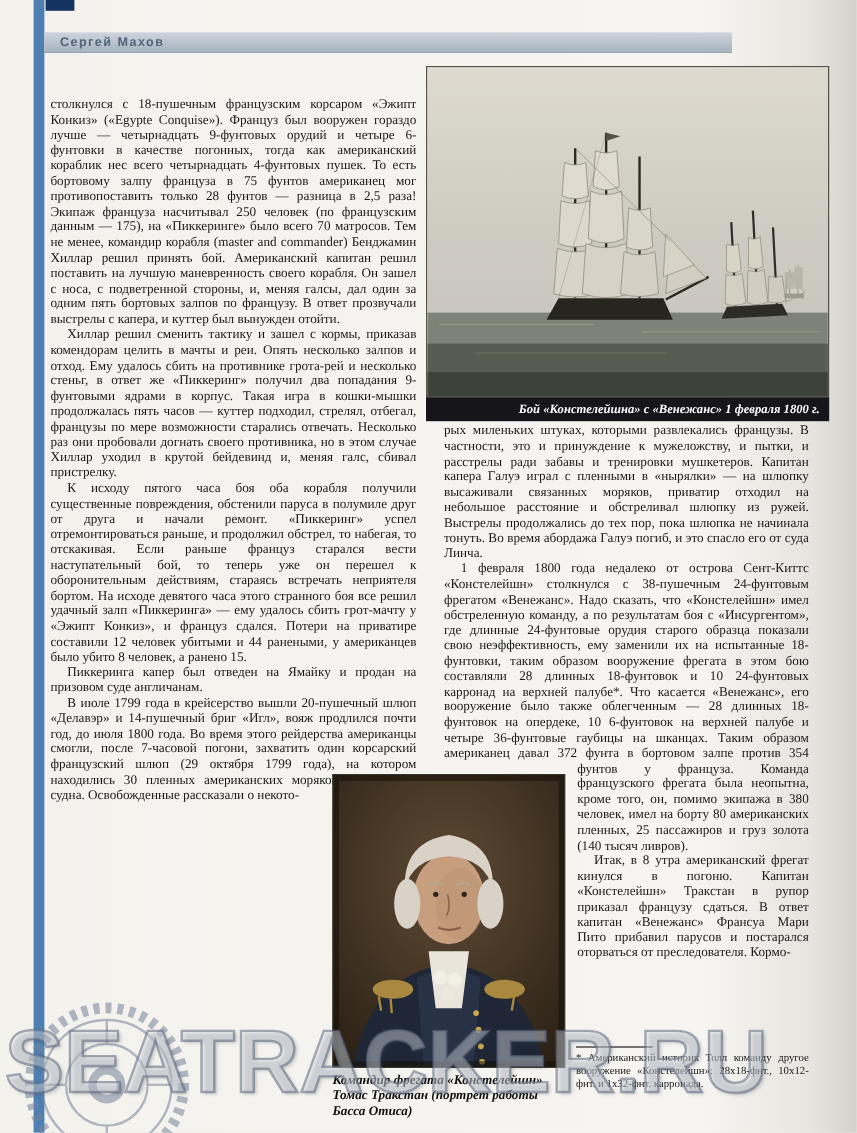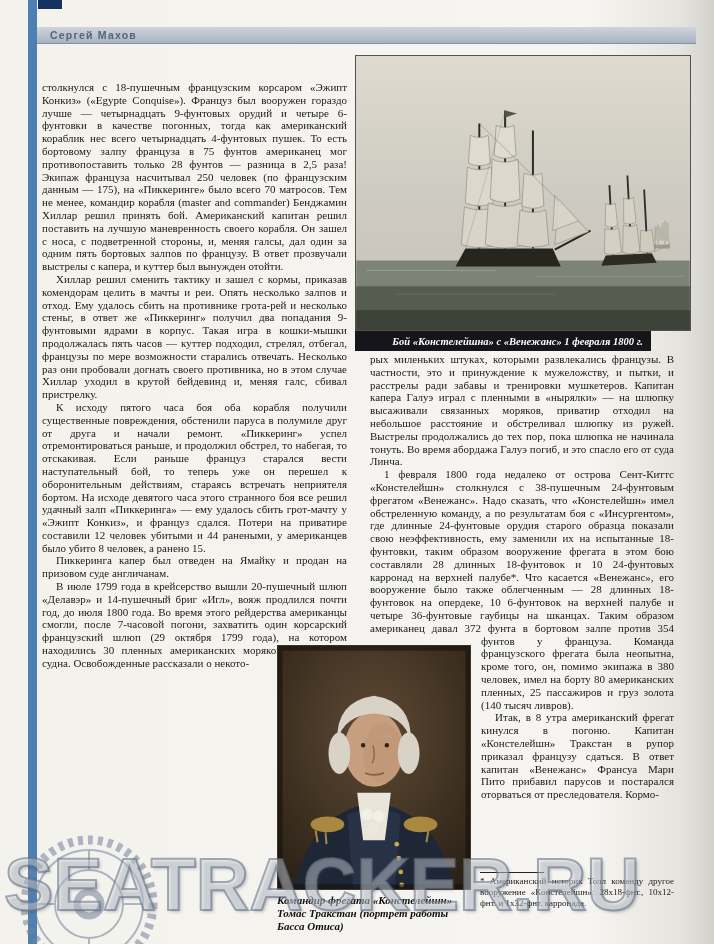--- a/index.html
+++ b/index.html
@@ -8,21 +8,21 @@
     background:#e8e7e2;
     font-family:"Liberation Serif", serif;
   }
   .page{
     position:absolute;inset:0;
     background:linear-gradient(90deg,#f3f2ed 0%,#f6f5f1 82%,#e6e4de 95%,#d3d1cb 100%);
   }
   .left-bar{position:absolute;left:28px;top:0;width:9px;height:944px;background:#4d7fb2;}
   .top-mark{position:absolute;left:38px;top:0;width:24px;height:9px;background:#14335e;}
   .header-band{
-    position:absolute;left:37px;top:27px;width:659px;height:17px;box-sizing:border-box;
+    position:absolute;left:37px;top:27px;width:573px;height:17px;box-sizing:border-box;
     background:linear-gradient(#ced4db,#a8b3c1);border-bottom:1px solid #8193a6;
     display:flex;align-items:center;padding-left:13px;
   }
   .header-author{
     font-family:"Liberation Sans",sans-serif;font-size:10.5px;font-weight:bold;
     color:#52657b;letter-spacing:1.2px;
   }
 
   
   .col{
@@ -35,21 +35,21 @@
   .col-right{left:370px;top:353px;width:304px;height:520px;}
   .sp-push-left{float:right;width:0;height:588px;}
   .sp-block-left{float:right;clear:right;width:78px;height:262px;margin-left:7px;}
   .sp-push-right{float:left;width:0;height:292px;}
   .sp-block-right{float:left;clear:left;width:104px;height:262px;margin-right:7px;}
 
   
   .battle-fig{position:absolute;left:355px;top:55px;width:336px;margin:0;}
   .battle-art{display:block;width:336px;height:276px;border:1px solid #55524a;box-sizing:border-box;background:#d6d2c7;}
   .battle-caption{
-    width:296px;height:20px;box-sizing:border-box;background:#15151a;color:#ffffff;
+    width:336px;height:20px;box-sizing:border-box;background:#15151a;color:#ffffff;
     font-style:italic;font-weight:bold;font-size:10.5px;
     display:flex;align-items:center;justify-content:flex-end;padding-right:8px;
   }
 
   
   .portrait-fig{position:absolute;left:277px;top:645px;width:194px;margin:0;}
   .portrait-art{display:block;width:194px;height:245px;border:1px solid #3c352c;box-sizing:border-box;background:#2c241c;}
   .portrait-caption{
     margin-top:4px;width:194px;text-align:left;font-weight:bold;font-style:italic;
     font-size:11px;line-height:13px;color:#111;

